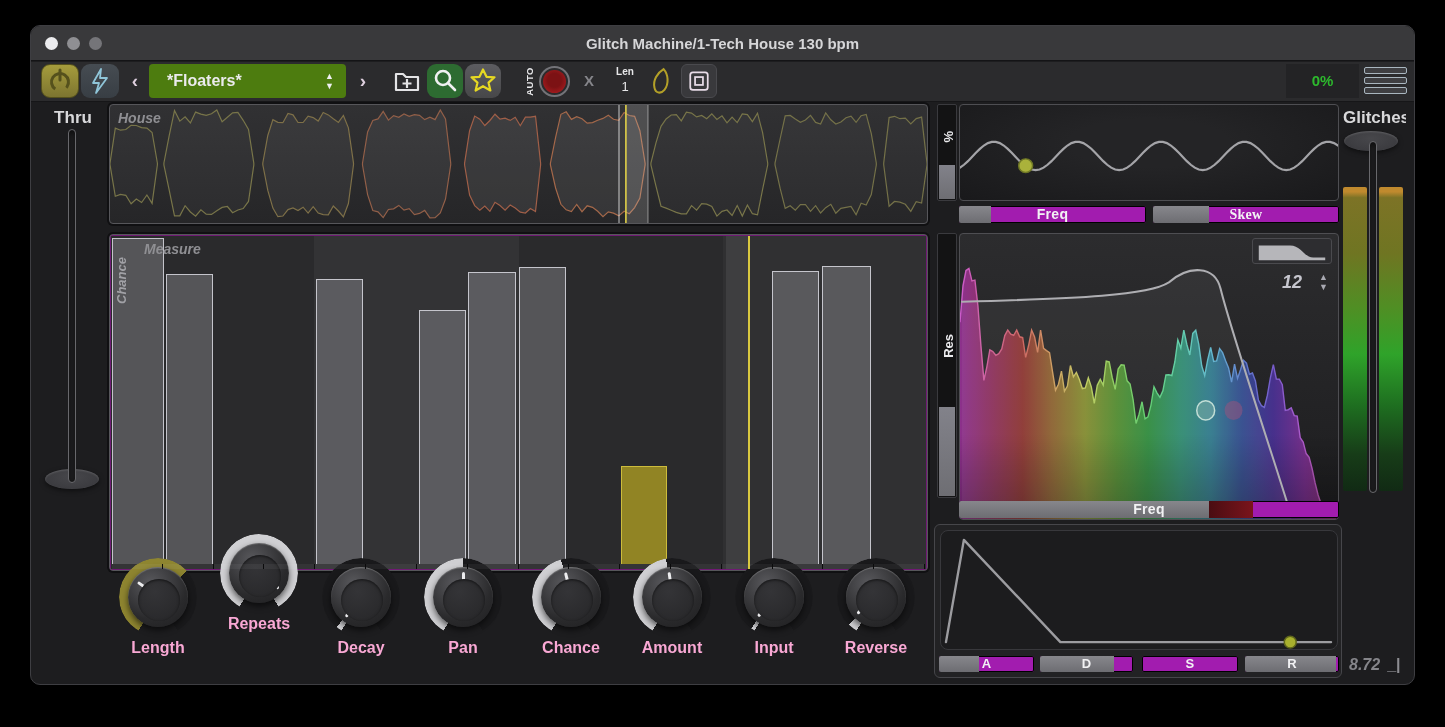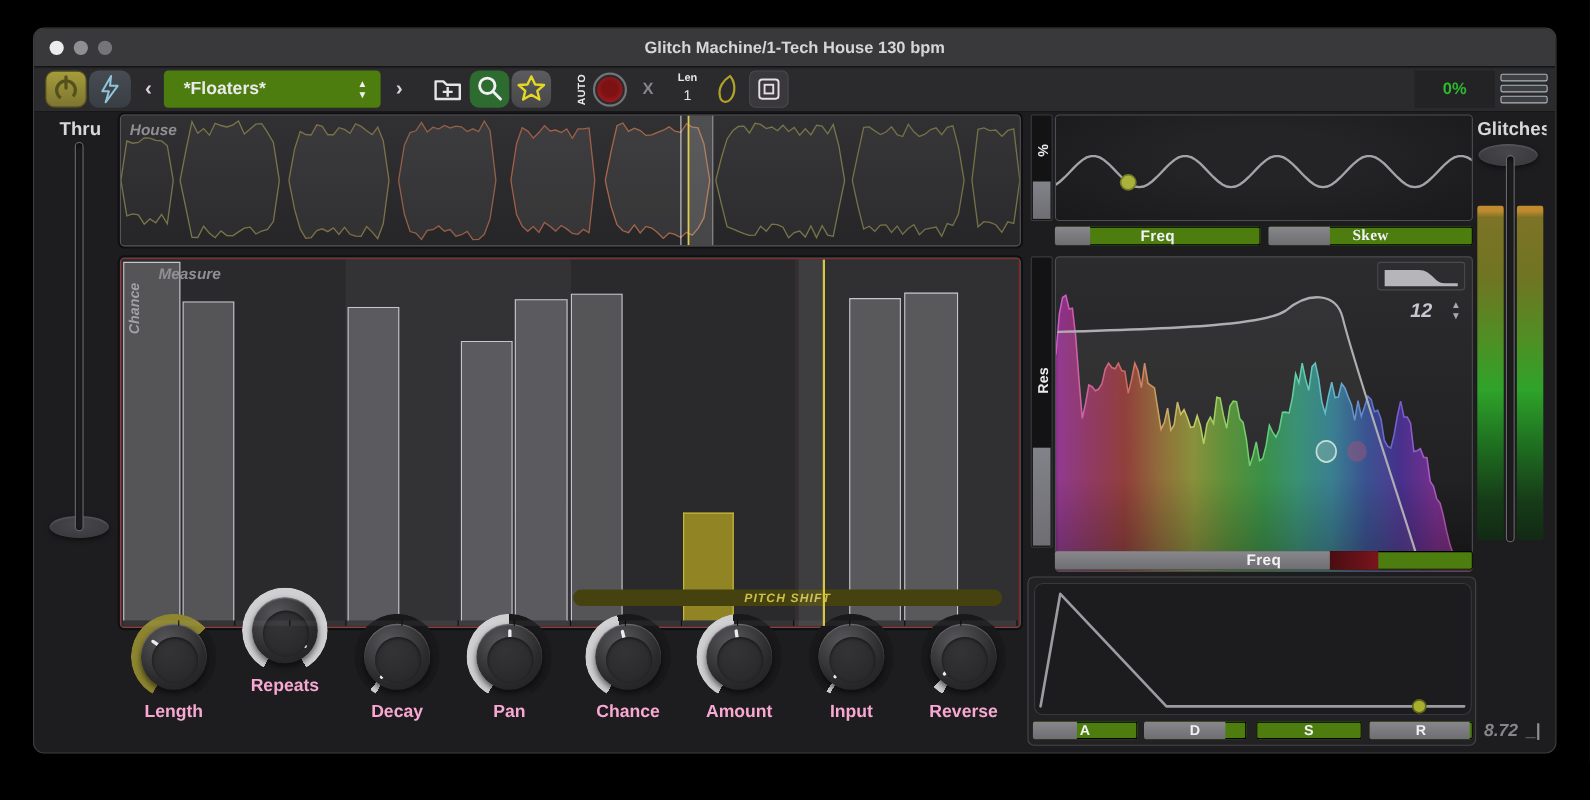--- a/index.html
+++ b/index.html
@@ -56,21 +56,21 @@
   .meterbar{position:absolute;width:24px;height:304px;border-radius:2px;
     background:linear-gradient(180deg,#c08a2e 0,#c08a2e 1.6%,#7d7326 3.5%,#6f7522 22%,#4f8f24 40%,
       #2fa32a 55%,#1e6e20 72%,#173c18 88%,#112a14 100%);}
   .glabel{position:absolute;left:1312px;top:82px;width:63px;overflow:hidden;white-space:nowrap;
     font-weight:700;font-size:17px;color:#d8d8da;}
   .display{position:absolute;border:1px solid #4e4e52;border-radius:4px;overflow:hidden;}
   .vstrip{position:absolute;width:20px;background:#131314;border:1px solid #3a3a3e;border-radius:2px;
     overflow:hidden;}
   .vs-fill{position:absolute;left:1px;right:1px;bottom:1px;
     background:linear-gradient(#82828а,#6e6e73);background:linear-gradient(#82828a,#6e6e73);}
-  .hslider{position:absolute;height:17px;background:#4d7c0f;border-radius:2px;overflow:hidden;
+  .hslider{position:absolute;height:17px;background:#a21caf;border-radius:2px;overflow:hidden;
     box-shadow:inset 0 0 0 1px #000;}
   .sl-fill{position:absolute;left:0;top:0;bottom:0;background:linear-gradient(#87878c,#6d6d72);}
   .sl-red{position:absolute;top:0;bottom:0;background:linear-gradient(90deg,#4a0d12,#7a141c);}
   .sl-label{position:absolute;inset:0;text-align:center;line-height:17px;font-weight:700;
     font-size:14px;color:#f2f2f4;letter-spacing:.3px;}
   .banner{position:absolute;height:15px;border-radius:8px;background:#46420f;display:flex;
     align-items:center;justify-content:center;font-style:italic;font-weight:700;font-size:11px;
     letter-spacing:1px;color:#cdbf4e;}
   .knob{position:absolute;width:78px;height:78px;}
   .kring{position:absolute;inset:0;border-radius:50%;
@@ -208,21 +208,21 @@
             <path d="M665.0 59L665.0 58.1L670.1 34.0L675.2 10.8L680.2 10.4L685.3 14.0L690.4 17.3L695.4 15.0L700.5 10.3L705.6 17.4L710.6 19.1L715.7 7.9L720.8 14.8L725.8 19.0L730.9 17.0L736.0 12.8L741.0 11.2L746.1 17.4L751.1 10.7L756.2 9.4L761.3 28.6L766.3 58.0L766.3 59L766.3 60.0L761.3 89.6L756.2 100.0L751.1 98.3L746.1 109.8L741.0 101.4L736.0 102.3L730.9 103.4L725.8 108.3L720.8 99.3L715.7 102.7L710.6 108.0L705.6 100.6L700.5 106.3L695.4 99.5L690.4 99.7L685.3 105.2L680.2 100.7L675.2 103.3L670.1 83.2L665.0 59.9Z" fill="rgba(255,255,255,0.03)" stroke="#747148" stroke-width="1.2"></path>
             <path d="M773.7 59L773.7 58.1L779.1 12.6L784.5 11.3L789.9 13.7L795.3 13.2L800.8 18.9L806.2 13.6L811.6 12.1L817.0 58.2L817.0 59L817.0 59.9L811.6 98.1L806.2 96.7L800.8 106.3L795.3 99.3L789.9 97.1L784.5 96.5L779.1 101.2L773.7 59.8Z" fill="rgba(255,255,255,0.02)" stroke="#747148" stroke-width="1.2"></path>
             <rect x="515.9" y="0" width="22.1" height="118" fill="rgba(255,255,255,0.15)"></rect>
             <line x1="509.0" x2="509.0" y1="0" y2="118" stroke="rgba(255,255,255,0.75)" stroke-width="1"></line>
             <line x1="538.0" x2="538.0" y1="0" y2="118" stroke="rgba(255,255,255,0.45)" stroke-width="1"></line>
             <line x1="515.9" x2="515.9" y1="0" y2="118" stroke="#e0d048" stroke-width="1.6"></line>
           </svg>
         </div>
     </div>
 
-    <div class="panel" style="left:78px;top:208px;width:819px;height:337px;background:#7f1d1d;">
+    <div class="panel" style="left:78px;top:208px;width:819px;height:337px;background:#701a75;">
       <div class="mband" style="left:1px;width:25%;background:#2a2a2c;"></div>
       <div class="mband" style="left:25%;width:25%;background:#333335;"></div>
       <div class="mband" style="left:50%;width:25%;background:#2a2a2c;"></div>
       <div class="mband" style="left:75%;width:calc(25% - 1px);background:#303032;"></div>
       <span class="plabel" style="left:34px;top:6px;">Measure</span>
       <span class="vlabel" style="left:4px;top:22px;font-style:italic;font-size:13px;color:#97979b;">Chance</span>
       <div id="measure-inner" style="position:absolute;left:2px;right:2px;top:3px;bottom:6px;">
           <div class="mbar" style="left: 0%; width: 6.4%; height: 100%;"></div>
           <div class="mbar" style="left: 6.65%; width: 5.8%; height: 89%;"></div>
           <div class="mbar" style="left: 25.1%; width: 5.8%; height: 87.5%;"></div>
@@ -248,21 +248,20 @@
           <i></i>
           <i></i>
           <i></i>
           <i></i>
           <i></i>
         </div>
     <div class="mstrip" style="left: calc(75.1% + 2px); width: 2.96%;"></div>
         <div class="mplay" style="left: calc(77.8% + 2px);"></div>
       </div>
 
-    <div class="banner" style="left:490px;top:510px;width:390px;">PITCH SHIFT</div>
 
     <div id="knob-row">
         <div class="knob" style="left: 88px; top: 532px;">
           <div class="kring" style="background:conic-gradient(from -150deg,#8e8530 0deg 198.0deg,#19191b 198.0deg 300deg,rgba(0,0,0,0) 300deg 360deg);"></div>
           <div class="kbody"></div>
           <div class="kptr" style="transform:rotate(-55deg);">
             <i></i>
           </div>
           <div class="kface"></div>
           <div class="klabel">Length</div>

